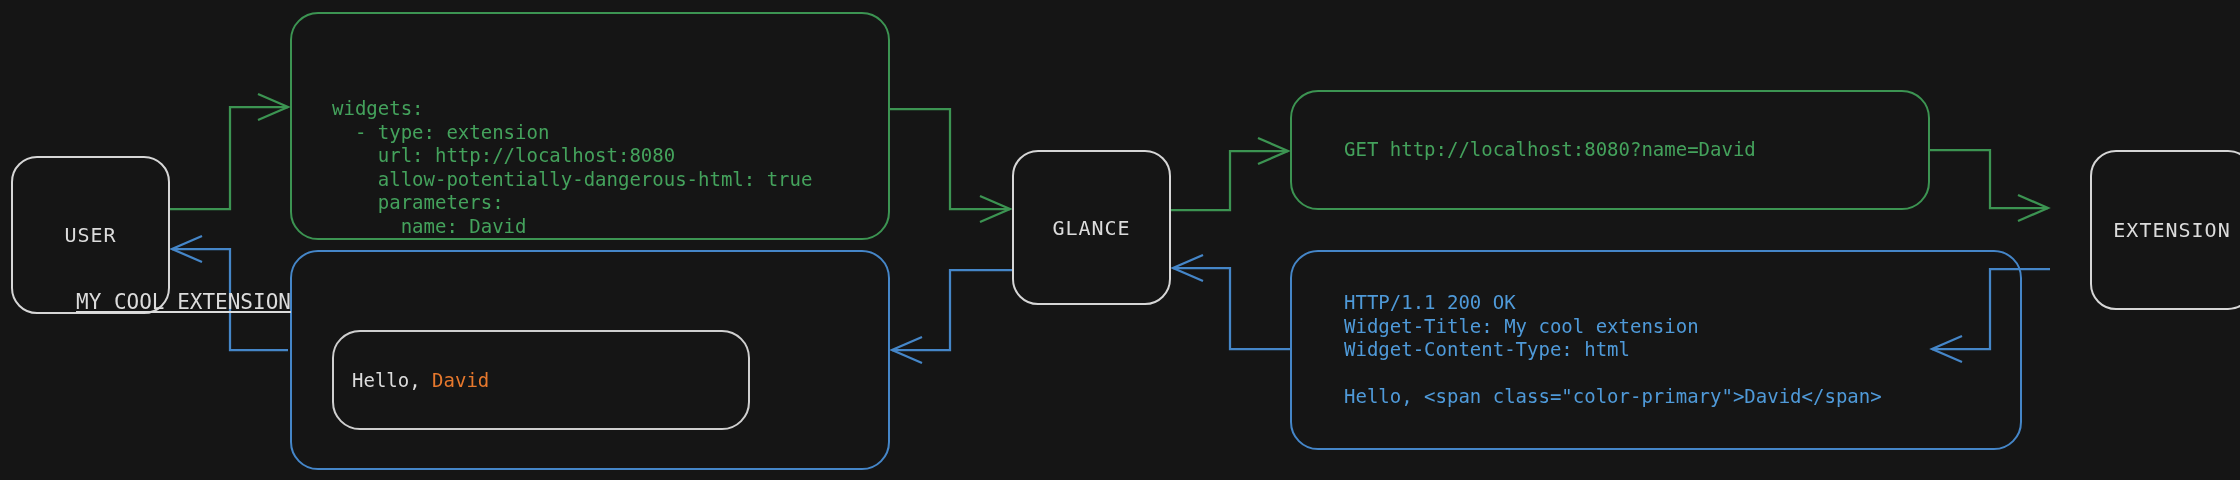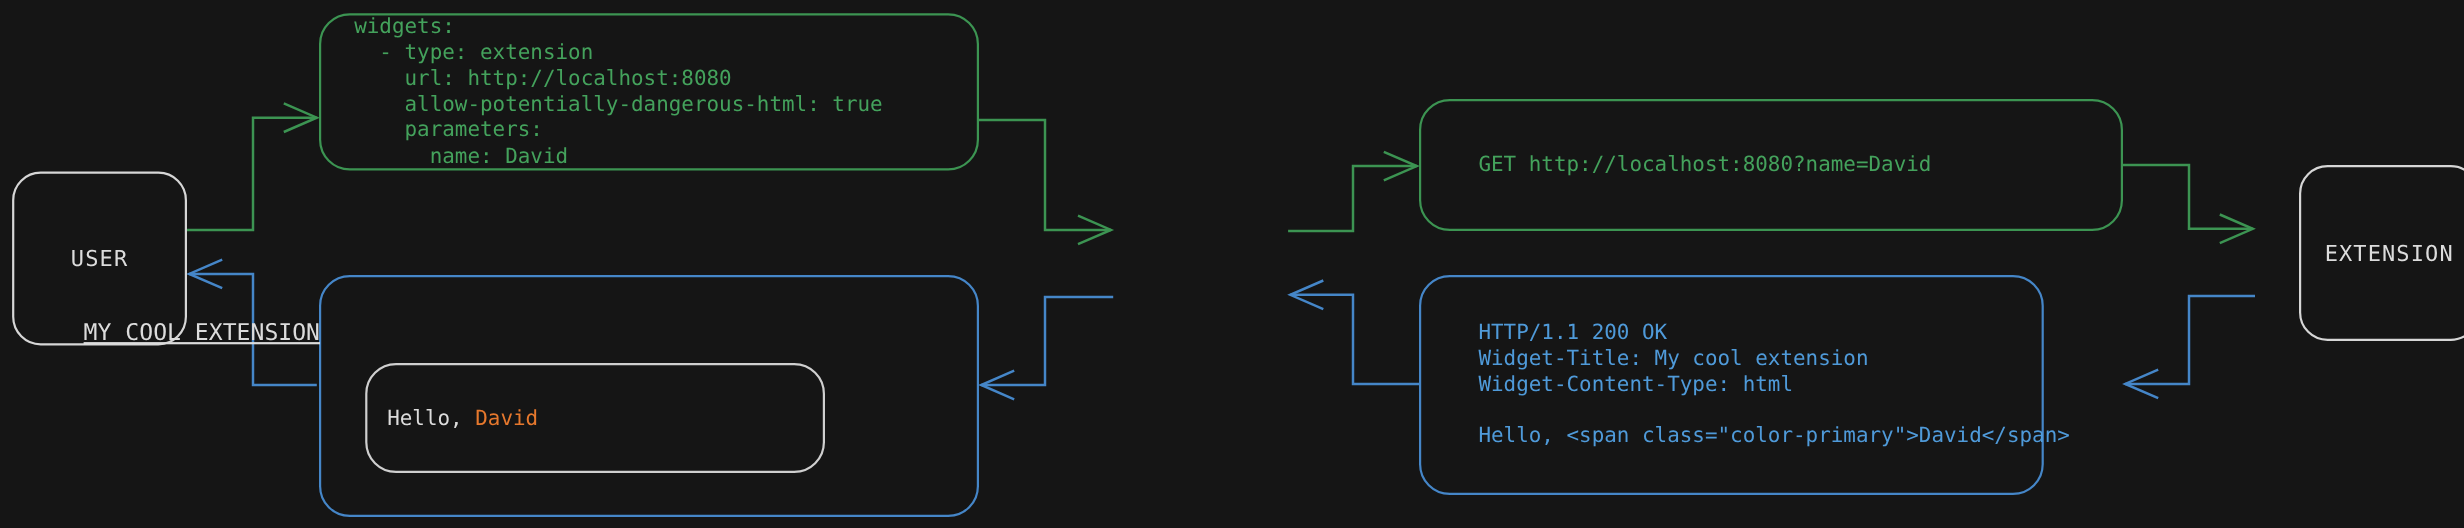--- a/index.html
+++ b/index.html
@@ -35,25 +35,25 @@
   }
   #user-node{left:11px;top:156px;width:159px;height:158px;}
   #glance-node{left:1012px;top:150px;width:159px;height:155px;}
   #extension-node{left:2050px;top:150px;width:164px;height:160px;margin-left:40px;}
 
   .code-box{border-radius:28px;display:flex;align-items:center;}
   .code-box pre{
     margin:0;font-family:inherit;
     font-size:19px;line-height:23.5px;white-space:pre;
   }
-  #config-box{left:290px;top:12px;width:600px;height:143px;border-color:var(--green);padding-left:30px;}
+  #config-box{left:290px;top:12px;width:600px;height:228px;border-color:var(--green);padding-left:40px;align-items:flex-end;}
   #config-box pre{color:var(--green-text);}
   #request-box{left:1290px;top:90px;width:640px;height:120px;border-color:var(--green);padding-left:52px;}
   #request-box pre{color:var(--green-text);}
-  #response-box{left:1290px;top:250px;width:568px;height:200px;border-color:var(--blue);padding-left:52px;}
+  #response-box{left:1290px;top:250px;width:732px;height:200px;border-color:var(--blue);padding-left:52px;}
   #response-box pre{color:var(--blue-text);}
 
   #widget-box{
     left:290px;top:250px;width:600px;height:220px;
     border-color:var(--blue);border-radius:28px;
   }
   .widget-title{
     position:absolute;left:76px;top:291px;
     color:var(--text);font-size:21px;line-height:23.5px;white-space:pre;text-decoration:underline;
   }
@@ -103,20 +103,23 @@
     </g>
     <g>
       <path class="blue" d="M 288 350 H 230 V 249 H 172"></path>
       <path class="blue" d="M 202 236 L 172 249 L 202 262"></path>
     </g>
   </svg>
 
   <div class="box node" id="user-node">
     <span>USER</span>
   </div>
+  <div class="box node" id="glance-node">
+    <span>GLANCE</span>
+  </div>
   <div class="box node" id="extension-node">
     <span>EXTENSION</span>
   </div>
 
   <div class="box code-box" id="config-box">
     <pre>widgets:
   - type: extension
     url: http://localhost:8080
     allow-potentially-dangerous-html: true
     parameters:

